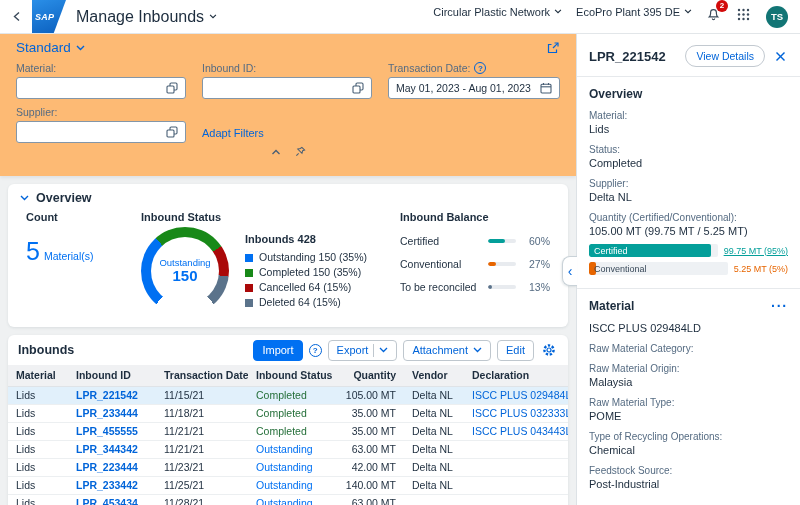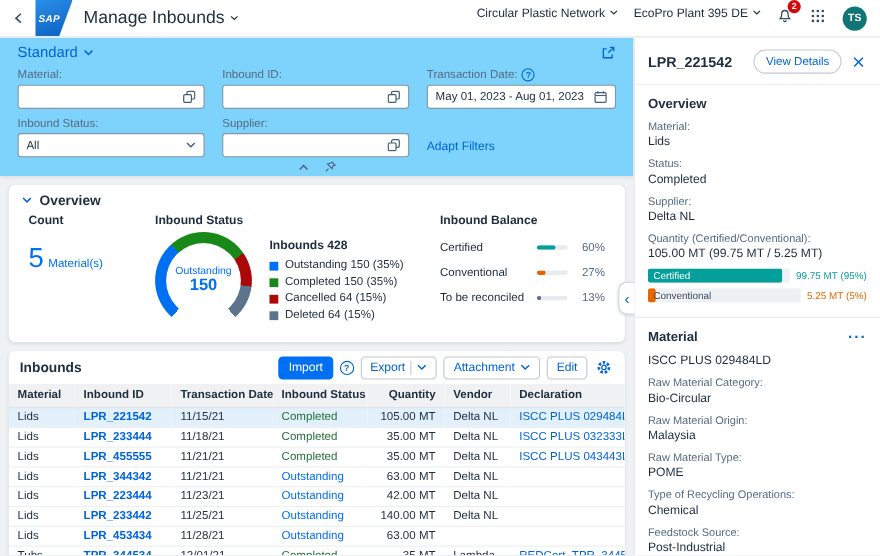--- a/index.html
+++ b/index.html
@@ -18,21 +18,21 @@
   .bell-wrap{position:relative;display:flex;cursor:pointer}
   .badge{position:absolute;top:-6px;right:-7px;color:#fff;font-size:8px;min-width:12px;height:12px;border-radius:7px;display:flex;align-items:center;justify-content:center;padding:0 2px;font-weight:bold}
   .avatar{width:22px;height:22px;border-radius:50%;color:#fff;font-size:9.5px;font-weight:bold;display:flex;align-items:center;justify-content:center;cursor:pointer}
   .chev{flex:0 0 auto}
 
   
   .body-row{flex:1;display:flex;min-height:0;position:relative}
   .main{flex:1;min-width:0;display:flex;flex-direction:column;overflow:hidden}
 
   
-  .filter-card{background:#7dd3fc;padding:6px 16px 0;box-shadow:0 2px 3px rgba(34,54,73,.08);position:relative;z-index:2}
+  .filter-card{background:#fdba74;padding:6px 16px 16px;box-shadow:0 2px 3px rgba(34,54,73,.08);position:relative;z-index:2}
   .variant-row{display:flex;align-items:center}
   .variant{display:flex;align-items:center;gap:5px;color:#0064d9;font-size:13.5px;cursor:pointer}
   .share-btn{margin-left:auto;color:#0064d9;display:flex;cursor:pointer}
   .filters{display:grid;grid-template-columns:170px 170px 1fr;column-gap:16px;row-gap:7px;margin-top:7px}
   .fgroup .flabel{display:flex;align-items:center;gap:4px;font-size:10.5px;color:#556b82;margin-bottom:3px}
   .finput{height:22px;border:1px solid #8396a8;border-radius:3px;background:#fff;display:flex;align-items:center;padding:0 7px;gap:4px;cursor:text}
   .finput .fval{flex:1;font-size:10.5px;color:#1d2d3e;white-space:nowrap;overflow:hidden}
   .ficon{display:flex;color:#475e75;cursor:pointer;flex:0 0 auto}
   .qicon{width:12px;height:12px;border-radius:50%;border:1px solid #0064d9;color:#0064d9;font-size:8px;font-weight:bold;display:inline-flex;align-items:center;justify-content:center;cursor:pointer}
   .adapt-cell{display:flex;align-items:flex-end;justify-content:flex-start;padding-bottom:4px}
@@ -218,31 +218,20 @@
                   <svg width="12" height="12" viewBox="0 0 12 12" fill="none" stroke="#475e75" stroke-width="1.1">
                     <rect x="1" y="2.2" width="10" height="8.8" rx="1"></rect>
                     <line x1="1" y1="4.8" x2="11" y2="4.8"></line>
                     <line x1="3.5" y1="1" x2="3.5" y2="3"></line>
                     <line x1="8.5" y1="1" x2="8.5" y2="3"></line>
                   </svg>
                 </span>
             </div>
           </div>
           <div class="fgroup">
-            <span class="flabel">Inbound Status:</span>
-            <div class="finput" style="cursor:pointer">
-              <span class="fval">All</span>
-              <span class="ficon">
-                  <svg width="9" height="6" viewBox="0 0 9 6" fill="none" stroke="#475e75" stroke-width="1.3">
-                    <polyline points="1,1 4.5,4.5 8,1"></polyline>
-                  </svg>
-                </span>
-            </div>
-          </div>
-          <div class="fgroup">
             <span class="flabel">Supplier:</span>
             <div class="finput">
               <span class="fval"></span>
               <span class="ficon">
                   <svg width="12" height="12" viewBox="0 0 12 12" fill="none" stroke="#475e75" stroke-width="1.1">
                     <rect x="1" y="4" width="7" height="7" rx="1"></rect>
                     <path d="M4 4V2.2A1.2 1.2 0 0 1 5.2 1H9.8A1.2 1.2 0 0 1 11 2.2V6.8A1.2 1.2 0 0 1 9.8 8H8"></path>
                   </svg>
                 </span>
             </div>
@@ -502,21 +491,21 @@
                 <div class="lbl">Quantity (Certified/Conventional):</div>
                 <div class="val">105.00 MT (99.75 MT / 5.25 MT)</div>
               </div>
             </div>
           <div style="margin-top:-2px;padding-bottom:4px">
               <div class="pbar-row">
                 <div class="pbar">
                   <div class="pbar-fill" style="width: 95%; background: rgb(4, 159, 154);"></div>
                   <div class="pbar-label" style="color: rgb(255, 255, 255);">Certified</div>
                 </div>
-                <span class="pbar-value" style="color: rgb(4, 159, 154);">99.75 MT (95%)</span>
+                <span class="pbar-value" style="color: rgb(4, 159, 154); text-decoration: underline;">99.75 MT (95%)</span>
               </div>
               <div class="pbar-row">
                 <div class="pbar">
                   <div class="pbar-fill" style="width: 5%; background: rgb(231, 101, 0);"></div>
                   <div class="pbar-label" style="color: rgb(58, 74, 90);">Conventional</div>
                 </div>
                 <span class="pbar-value" style="color: rgb(231, 101, 0);">5.25 MT (5%)</span>
               </div>
             </div>
         </div>
@@ -524,21 +513,20 @@
           <div class="sec-head">
             <span class="sec-title">Material</span>
             <span class="overflow-btn">···</span>
           </div>
           <div>
               <div class="fld">
                 <div class="val">ISCC PLUS 029484LD</div>
               </div>
               <div class="fld">
                 <div class="lbl">Raw Material Category:</div>
-                <div class="val">Bio-Circular</div>
               </div>
               <div class="fld">
                 <div class="lbl">Raw Material Origin:</div>
                 <div class="val">Malaysia</div>
               </div>
               <div class="fld">
                 <div class="lbl">Raw Material Type:</div>
                 <div class="val">POME</div>
               </div>
               <div class="fld">

